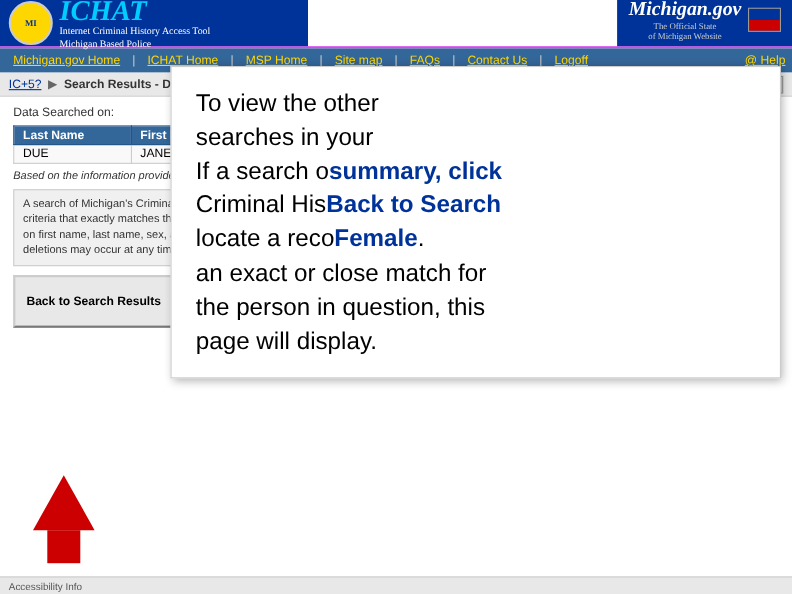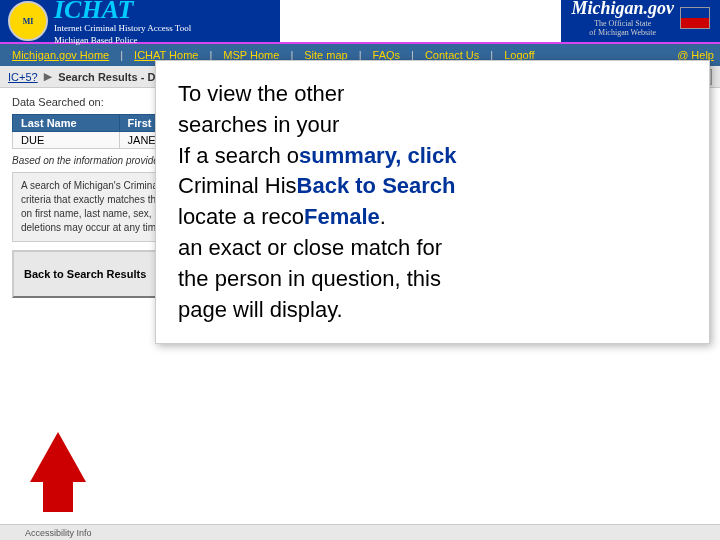--- a/index.html
+++ b/index.html
@@ -305,21 +305,21 @@
     .accessibility-bar {
       position: absolute;
       bottom: 0;
       left: 0;
       right: 0;
       background: #e8e8e8;
       border-top: 1px solid #ccc;
       height: 16px;
       display: flex;
       align-items: center;
-      padding: 0 25px;
+      padding: 0 8px;
       font-size: 9px;
       color: #555;
     }
   </style>
 </head>
 <body>
 
 <div class="header">
   <div class="header-logo">
     <div class="logo-seal">

